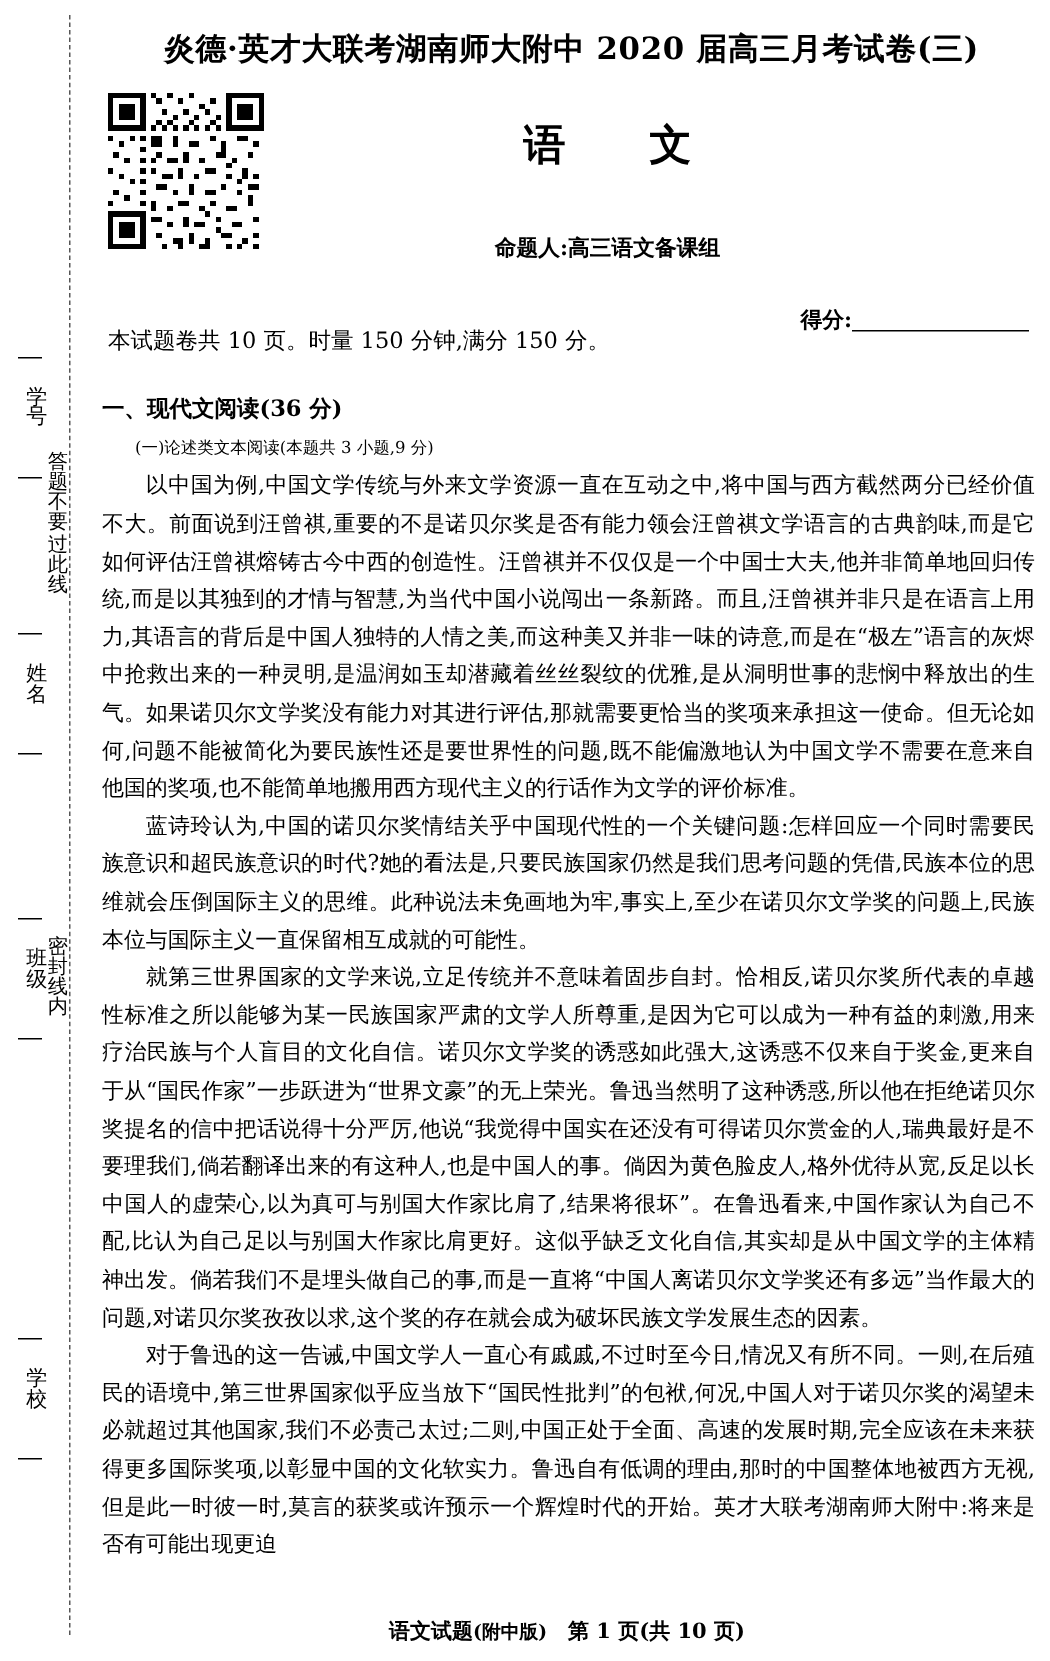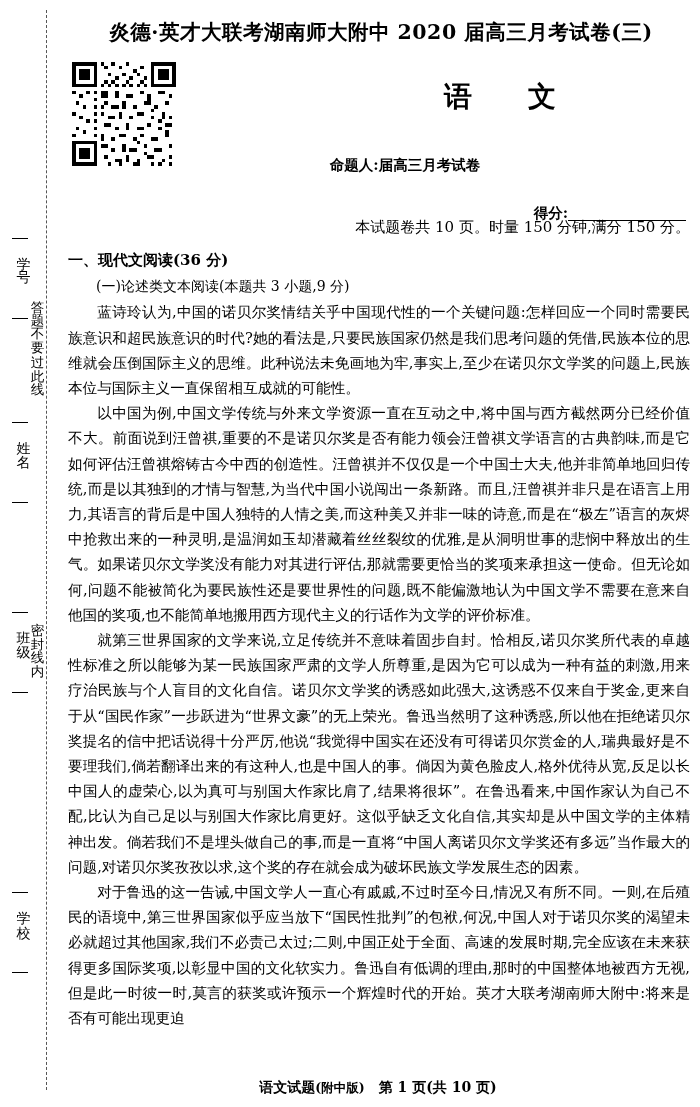--- a/index.html
+++ b/index.html
@@ -76,21 +76,21 @@
     font-weight: bold;
     letter-spacing: 0.5px;
     font-family: "DejaVu Serif", "Liberation Serif", serif;
     white-space: nowrap;
   }
   .subject {
     position: absolute;
     left: 240px;
     top: 78px;
     width: 330px;
-    text-align: right;
+    text-align: center;
     font-size: 28px;
     font-weight: bold;
     letter-spacing: 14px;
     text-indent: 14px;
   }
   .qr {
     position: absolute;
     left: 72px;
     top: 62px;
     width: 104px;
@@ -119,44 +119,44 @@
     width: 118px;
     border-bottom: 1px solid #000;
     height: 14px;
     vertical-align: -3px;
   }
   .paper-info {
     position: absolute;
     left: 72px;
     top: 218px;
     width: 618px;
-    text-align: right;
+    text-align: left;
     font-size: 15px;
   }
 
   
   .content {
     position: absolute;
     left: 68px;
     top: 248px;
     width: 622px;
     font-size: 14.6px;
     line-height: 25.2px;
     text-align: justify;
     text-justify: inter-ideograph;
   }
   .sec-h {
     font-weight: bold;
     font-size: 15px;
-    margin: 0 0 1px 0;
+    margin: 12px 0 1px 0;
   }
   .sub-h {
     margin: 0;
     text-indent: 2em;
-    font-size: 14px;
+    font-size: 11px;
   }
   .p {
     margin: 0;
     text-indent: 2em;
   }
 
   
   .footer {
     position: absolute;
     left: 0;
@@ -328,33 +328,33 @@
           <rect x="22" y="13" width="1" height="1"></rect>
         <rect x="24" y="16" width="1" height="1"></rect>
           <rect x="26" y="19" width="1" height="1"></rect>
         <rect x="20" y="25" width="1" height="1"></rect>
           <rect x="18" y="22" width="1" height="1"></rect>
       </g>
     </svg>
   </div>
 
   <div class="subject">语　文</div>
-  <div class="setter">命题人:届高三月考试卷</div>
+  <div class="setter">命题人:高三语文备课组</div>
 
   <div class="score">
     <span>得分:</span><span class="blank"></span>
   </div>
 
   <div class="paper-info">本试题卷共 10 页。时量 150 分钟,满分 150 分。</div>
 
   <div class="content">
     <p class="sec-h">一、现代文阅读(36 分)</p>
     <p class="sub-h">(一)论述类文本阅读(本题共 3 小题,9 分)</p>
+    <p class="p">以中国为例,中国文学传统与外来文学资源一直在互动之中,将中国与西方截然两分已经价值不大。前面说到汪曾祺,重要的不是诺贝尔奖是否有能力领会汪曾祺文学语言的古典韵味,而是它如何评估汪曾祺熔铸古今中西的创造性。汪曾祺并不仅仅是一个中国士大夫,他并非简单地回归传统,而是以其独到的才情与智慧,为当代中国小说闯出一条新路。而且,汪曾祺并非只是在语言上用力,其语言的背后是中国人独特的人情之美,而这种美又并非一味的诗意,而是在“极左”语言的灰烬中抢救出来的一种灵明,是温润如玉却潜藏着丝丝裂纹的优雅,是从洞明世事的悲悯中释放出的生气。如果诺贝尔文学奖没有能力对其进行评估,那就需要更恰当的奖项来承担这一使命。但无论如何,问题不能被简化为要民族性还是要世界性的问题,既不能偏激地认为中国文学不需要在意来自他国的奖项,也不能简单地搬用西方现代主义的行话作为文学的评价标准。</p>
     <p class="p">蓝诗玲认为,中国的诺贝尔奖情结关乎中国现代性的一个关键问题:怎样回应一个同时需要民族意识和超民族意识的时代?她的看法是,只要民族国家仍然是我们思考问题的凭借,民族本位的思维就会压倒国际主义的思维。此种说法未免画地为牢,事实上,至少在诺贝尔文学奖的问题上,民族本位与国际主义一直保留相互成就的可能性。</p>
-    <p class="p">以中国为例,中国文学传统与外来文学资源一直在互动之中,将中国与西方截然两分已经价值不大。前面说到汪曾祺,重要的不是诺贝尔奖是否有能力领会汪曾祺文学语言的古典韵味,而是它如何评估汪曾祺熔铸古今中西的创造性。汪曾祺并不仅仅是一个中国士大夫,他并非简单地回归传统,而是以其独到的才情与智慧,为当代中国小说闯出一条新路。而且,汪曾祺并非只是在语言上用力,其语言的背后是中国人独特的人情之美,而这种美又并非一味的诗意,而是在“极左”语言的灰烬中抢救出来的一种灵明,是温润如玉却潜藏着丝丝裂纹的优雅,是从洞明世事的悲悯中释放出的生气。如果诺贝尔文学奖没有能力对其进行评估,那就需要更恰当的奖项来承担这一使命。但无论如何,问题不能被简化为要民族性还是要世界性的问题,既不能偏激地认为中国文学不需要在意来自他国的奖项,也不能简单地搬用西方现代主义的行话作为文学的评价标准。</p>
     <p class="p">就第三世界国家的文学来说,立足传统并不意味着固步自封。恰相反,诺贝尔奖所代表的卓越性标准之所以能够为某一民族国家严肃的文学人所尊重,是因为它可以成为一种有益的刺激,用来疗治民族与个人盲目的文化自信。诺贝尔文学奖的诱惑如此强大,这诱惑不仅来自于奖金,更来自于从“国民作家”一步跃进为“世界文豪”的无上荣光。鲁迅当然明了这种诱惑,所以他在拒绝诺贝尔奖提名的信中把话说得十分严厉,他说“我觉得中国实在还没有可得诺贝尔赏金的人,瑞典最好是不要理我们,倘若翻译出来的有这种人,也是中国人的事。倘因为黄色脸皮人,格外优待从宽,反足以长中国人的虚荣心,以为真可与别国大作家比肩了,结果将很坏”。在鲁迅看来,中国作家认为自己不配,比认为自己足以与别国大作家比肩更好。这似乎缺乏文化自信,其实却是从中国文学的主体精神出发。倘若我们不是埋头做自己的事,而是一直将“中国人离诺贝尔文学奖还有多远”当作最大的问题,对诺贝尔奖孜孜以求,这个奖的存在就会成为破坏民族文学发展生态的因素。</p>
     <p class="p">对于鲁迅的这一告诫,中国文学人一直心有戚戚,不过时至今日,情况又有所不同。一则,在后殖民的语境中,第三世界国家似乎应当放下“国民性批判”的包袱,何况,中国人对于诺贝尔奖的渴望未必就超过其他国家,我们不必责己太过;二则,中国正处于全面、高速的发展时期,完全应该在未来获得更多国际奖项,以彰显中国的文化软实力。鲁迅自有低调的理由,那时的中国整体地被西方无视,但是此一时彼一时,莫言的获奖或许预示一个辉煌时代的开始。英才大联考湖南师大附中:将来是否有可能出现更迫</p>
   </div>
 
   <div class="footer">
     <span>语文试题</span><span class="small">(附中版)</span>　<span>第 1 页(共 10 页)</span>
   </div>
 
 </div>
 

